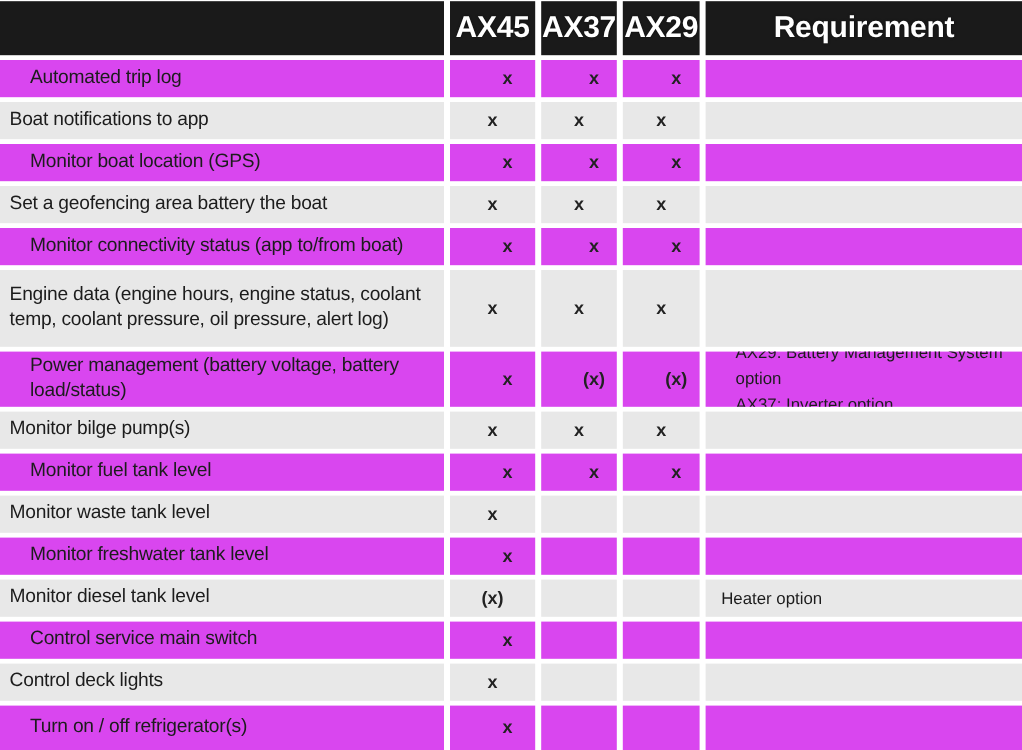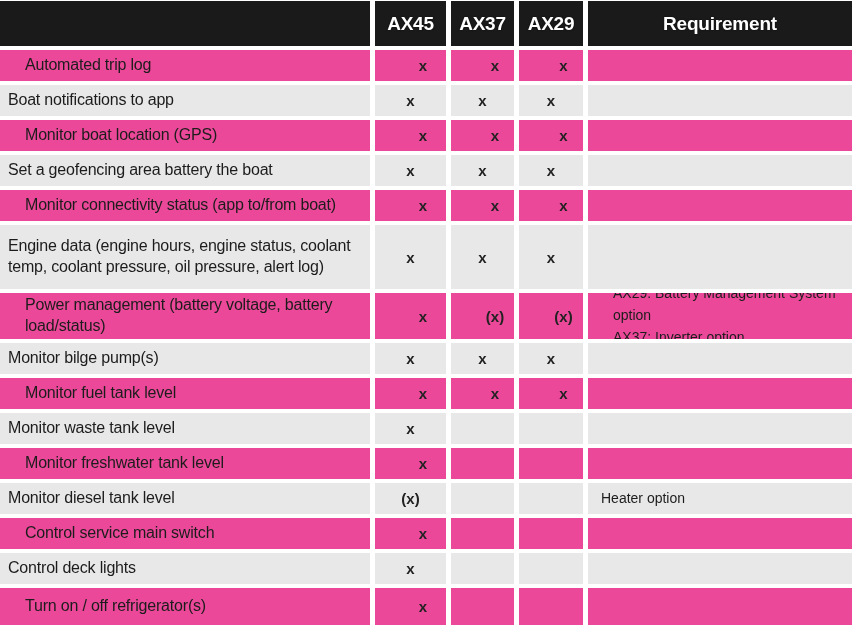--- a/index.html
+++ b/index.html
@@ -30,21 +30,21 @@
   .row.tall   { height: 64px; }
   .row.xtall  { height: 46px; }
   .row.body:last-child { flex: 1 0 31px; }
 
   .cell {
     display: flex;
     align-items: center;
     box-sizing: border-box;
     overflow: hidden;
   }
-  .row.dark  .cell { background: #ec4899; padding-left: 25px; }
+  .row.dark  .cell { background: #d946ef; padding-left: 25px; }
   .row.light .cell { background: #e8e8e8; }
   .row.header .cell { background: #1a1a1a; }
 
   .c-label {
     justify-content: flex-start;
     padding-left: 8px;
     padding-right: 6px;
     font-size: 16px;
     letter-spacing: -0.2px;
     color: #1c1c1c;
@@ -62,21 +62,21 @@
     padding-left: 13px;
     padding-right: 8px;
     font-size: 14px;
     color: #1c1c1c;
     white-space: pre-line;
     line-height: 1.55;
   }
   .hcell {
     justify-content: center;
     color: #ffffff;
-    font-size: 19px;
+    font-size: 25px;
     font-weight: 700;
     letter-spacing: -0.2px;
     text-shadow: 0 0 2px rgba(0,0,0,0.6);
   }
 </style>
 </head>
 <body>
 
 <div class="app">
   <div class="row header">

